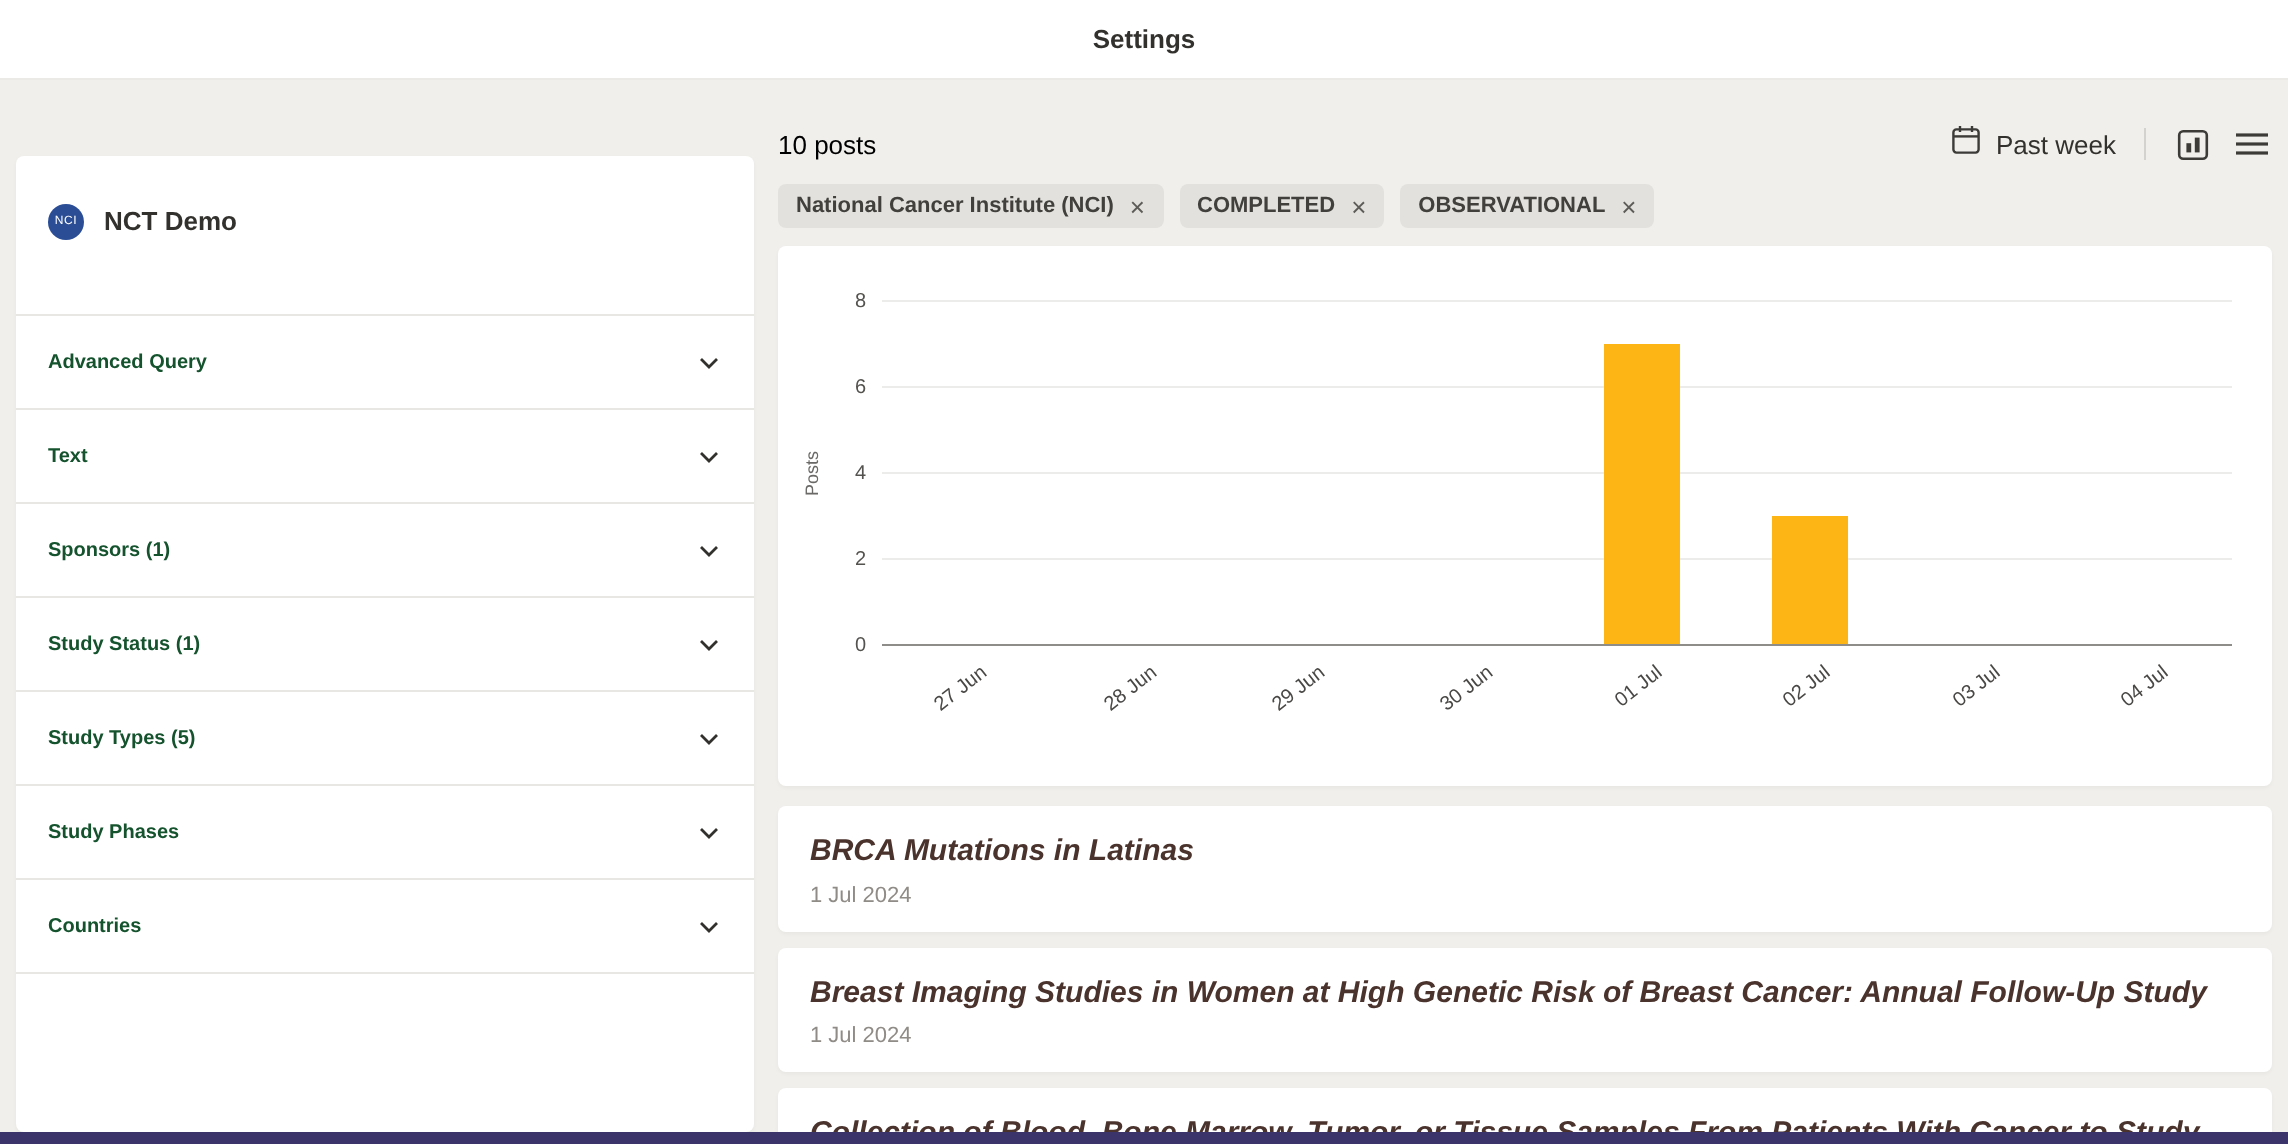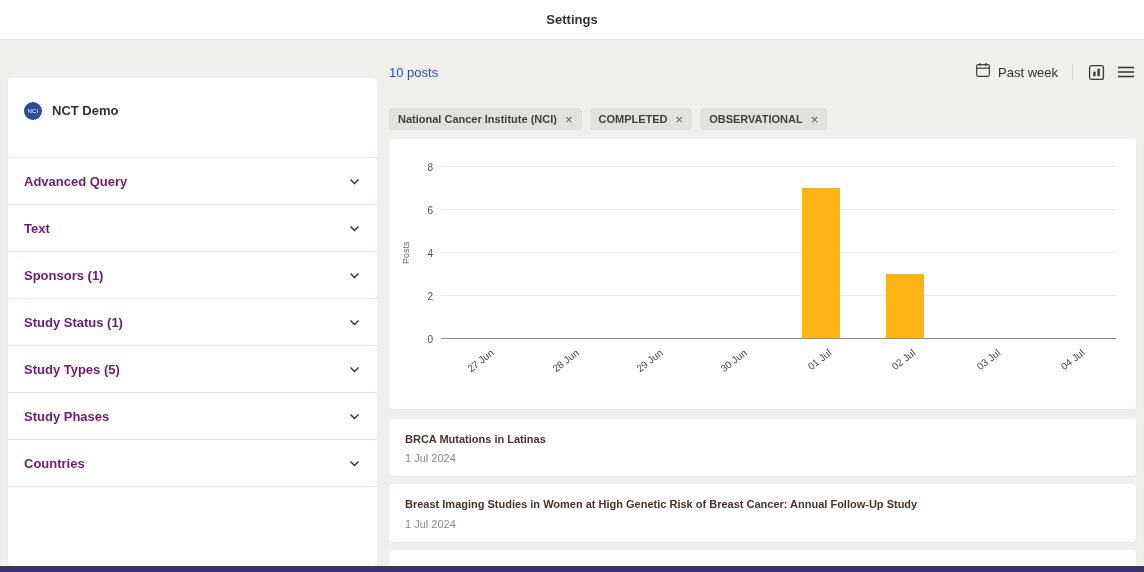--- a/index.html
+++ b/index.html
@@ -20,56 +20,56 @@
 
   
   .content{flex:1 1 auto;display:flex;overflow:hidden;}
 
   
   .sidebar{width:369px;margin:38px 0 0 8px;background:#ffffff;border-radius:4px;box-shadow:0 1px 2px rgba(0,0,0,.04);flex:0 0 auto;overflow:hidden;}
   .sidebar-header{display:flex;align-items:center;gap:10px;height:80px;padding:0 16px 14px 16px;border-bottom:1px solid #e9e7e4;}
   .avatar{width:18px;height:18px;border-radius:50%;background:#2a4d96;color:#fff;font-size:6px;display:flex;align-items:center;justify-content:center;letter-spacing:.3px;flex:0 0 auto;}
   .ws-name{font-size:13px;font-weight:700;color:#33312e;}
   .side-row{display:flex;align-items:center;justify-content:space-between;height:47px;padding:0 16px;border-bottom:1px solid #e9e7e4;cursor:pointer;}
-  .side-label{font-size:13px;font-weight:700;color:#701a75;}
+  .side-label{font-size:10px;font-weight:700;color:#14532d;}
   .chev{display:flex;align-items:center;}
 
   
   .main{flex:1 1 auto;margin:22px 8px 0 12px;min-width:0;}
   .toolbar{display:flex;align-items:center;justify-content:space-between;height:20px;}
-  .posts-count{font-size:13px;color:#1d4ed8;}
+  .posts-count{font-size:13px;color:#000000;}
   .toolbar-right{display:flex;align-items:center;gap:10px;}
   .range-btn{display:flex;align-items:center;gap:7px;cursor:pointer;}
   .range-label{font-size:13px;color:#33312e;}
   .tb-sep{width:1px;height:16px;background:#d4d2ce;margin:0 4px;}
   .icon-btn{display:flex;align-items:center;justify-content:center;cursor:pointer;padding:1px;}
 
   
-  .chips{display:flex;gap:8px;margin-top:26px;align-items:flex-end;}
+  .chips{display:flex;gap:8px;margin-top:10px;align-items:flex-end;}
   .chip{display:flex;align-items:center;gap:8px;background:#e3e1dd;border-radius:4px;height:22px;padding:0 9px;font-size:11px;font-weight:700;color:#42403d;}
   .chip-x{font-size:13px;font-weight:400;color:#5e5c58;cursor:pointer;line-height:1;}
 
   
   .chart-card{margin-top:9px;background:#fff;border-radius:4px;box-shadow:0 1px 2px rgba(0,0,0,.04);padding:28px 20px 12px 10px;}
   .chart{display:grid;grid-template-columns:14px 28px 1fr;grid-template-rows:172px 58px;}
   .ylabel{grid-column:1;grid-row:1;writing-mode:vertical-rl;transform:rotate(180deg);font-size:9px;color:#6b6967;display:flex;align-items:center;justify-content:center;}
   .yticks{grid-column:2;grid-row:1;position:relative;}
   .ytick{position:absolute;right:8px;font-size:10px;color:#55534f;transform:translateY(50%);}
   .plot{grid-column:3;grid-row:1;position:relative;}
   .gridline{position:absolute;left:0;right:0;height:1px;background:#ececea;}
   .gridline.axisline{background:#8f8d89;}
   .bar{position:absolute;bottom:1px;width:38px;background:var(--bar);}
   .xticks{grid-column:3;grid-row:2;position:relative;}
   .xtick{position:absolute;top:0;width:0;}
   .xtick span{position:absolute;right:-6px;top:8px;white-space:nowrap;font-size:10px;color:#4a4846;transform:rotate(-38deg);transform-origin:100% 0;}
 
   
   .posts{margin-top:10px;display:flex;flex-direction:column;gap:8px;}
   .post-card{background:#fff;border-radius:4px;box-shadow:0 1px 2px rgba(0,0,0,.04);padding:13px 16px 12px 16px;cursor:pointer;}
-  .post-title{font-size:11px;font-weight:700;color:#4a332d;line-height:1.3;}
+  .post-title{font-size:15px;font-weight:700;color:#4a332d;line-height:1.3;font-style:italic;}
   .post-date{margin-top:6px;font-size:11px;color:#8f8b86;}
 
   
   .bottom-strip{flex:0 0 auto;height:6px;background:var(--strip);}
 </style>
 </head>
 <body>
 
 <div class="app">
 

